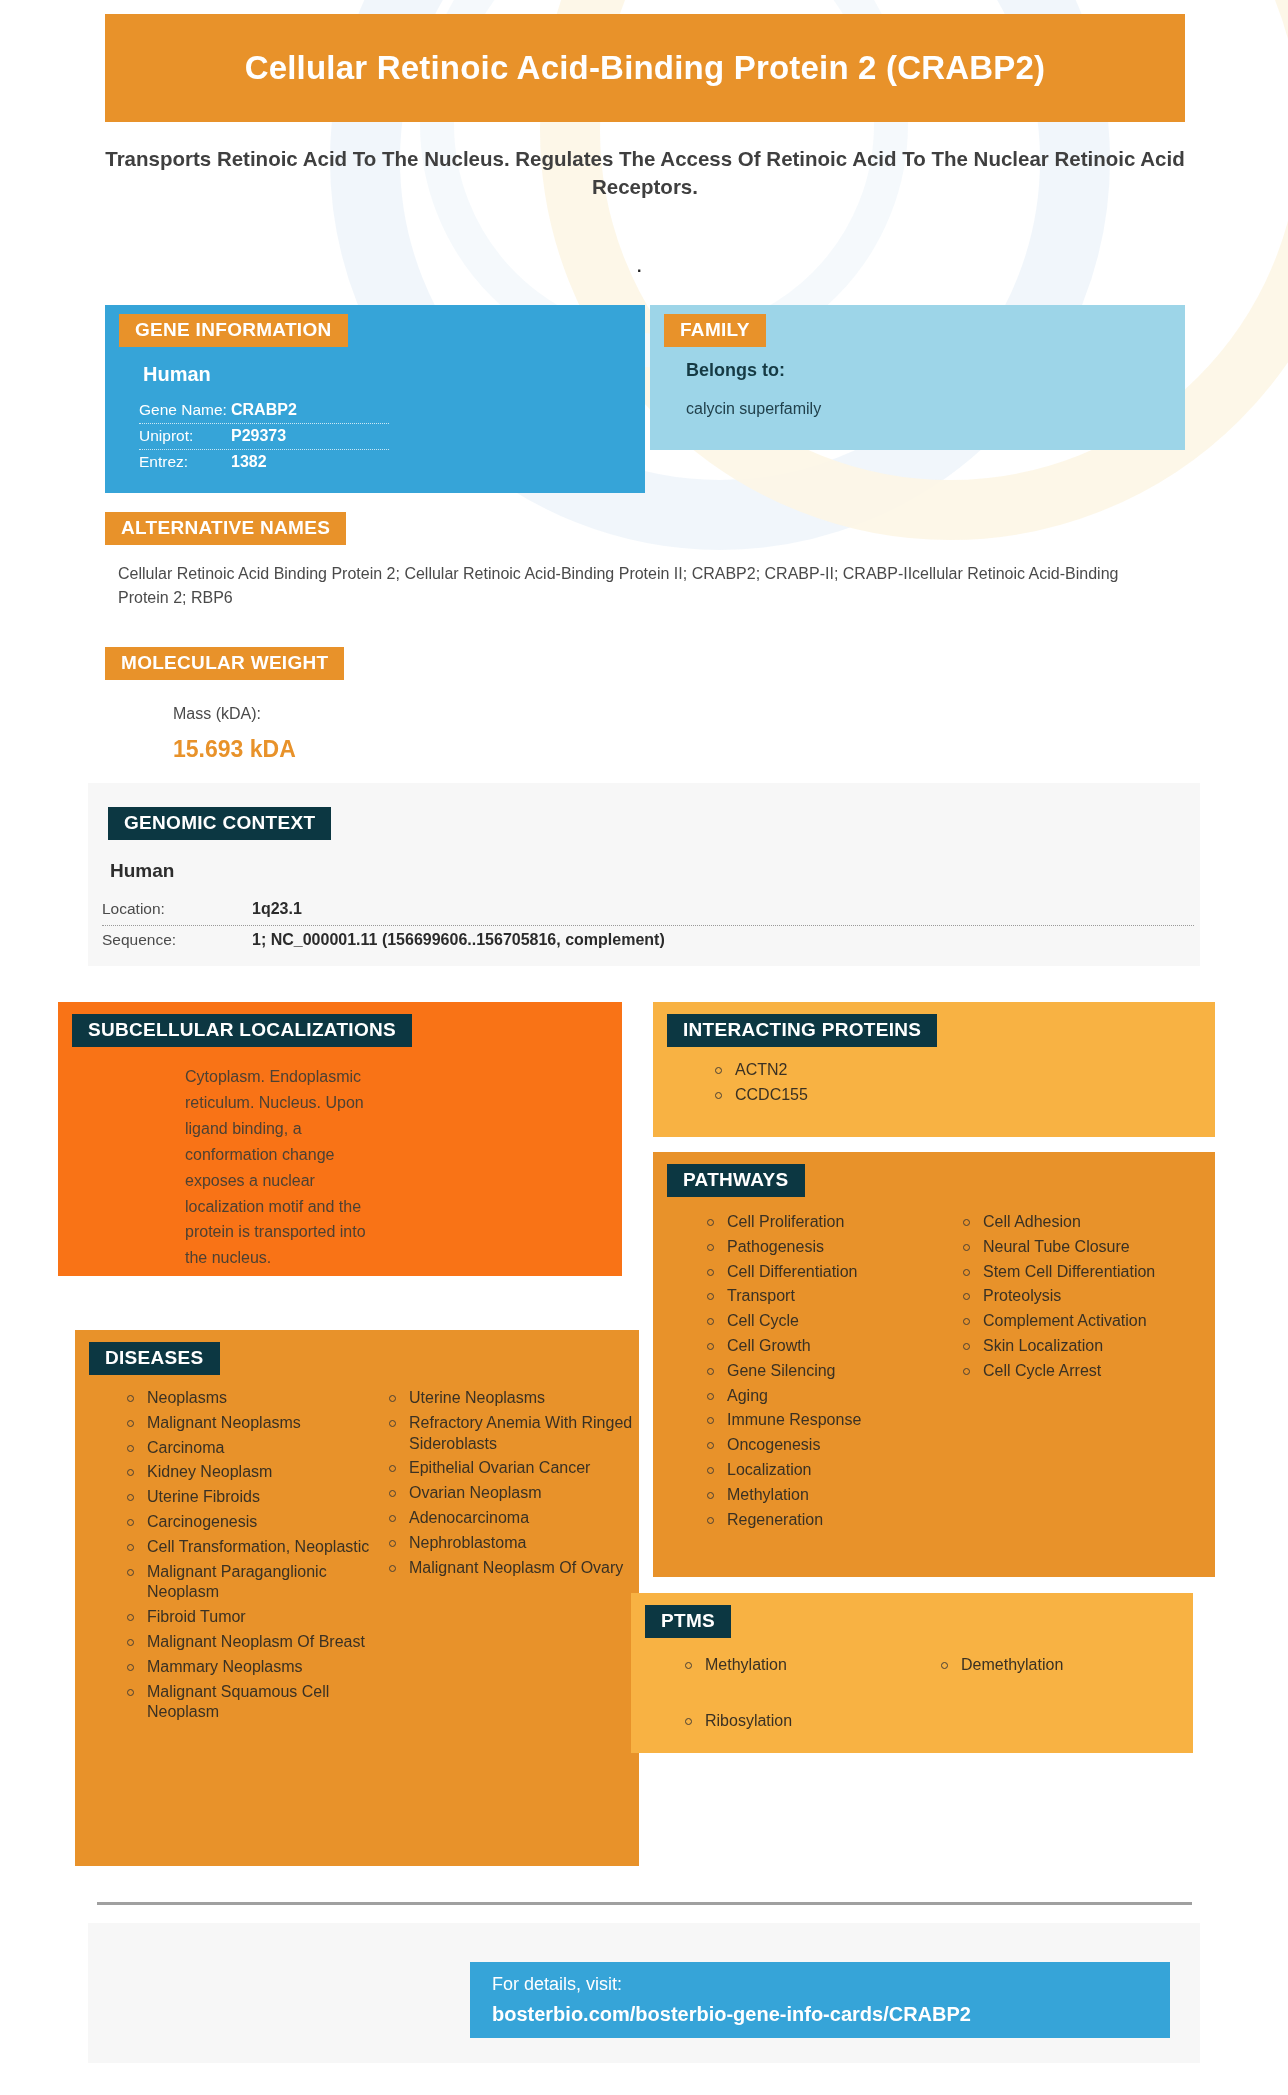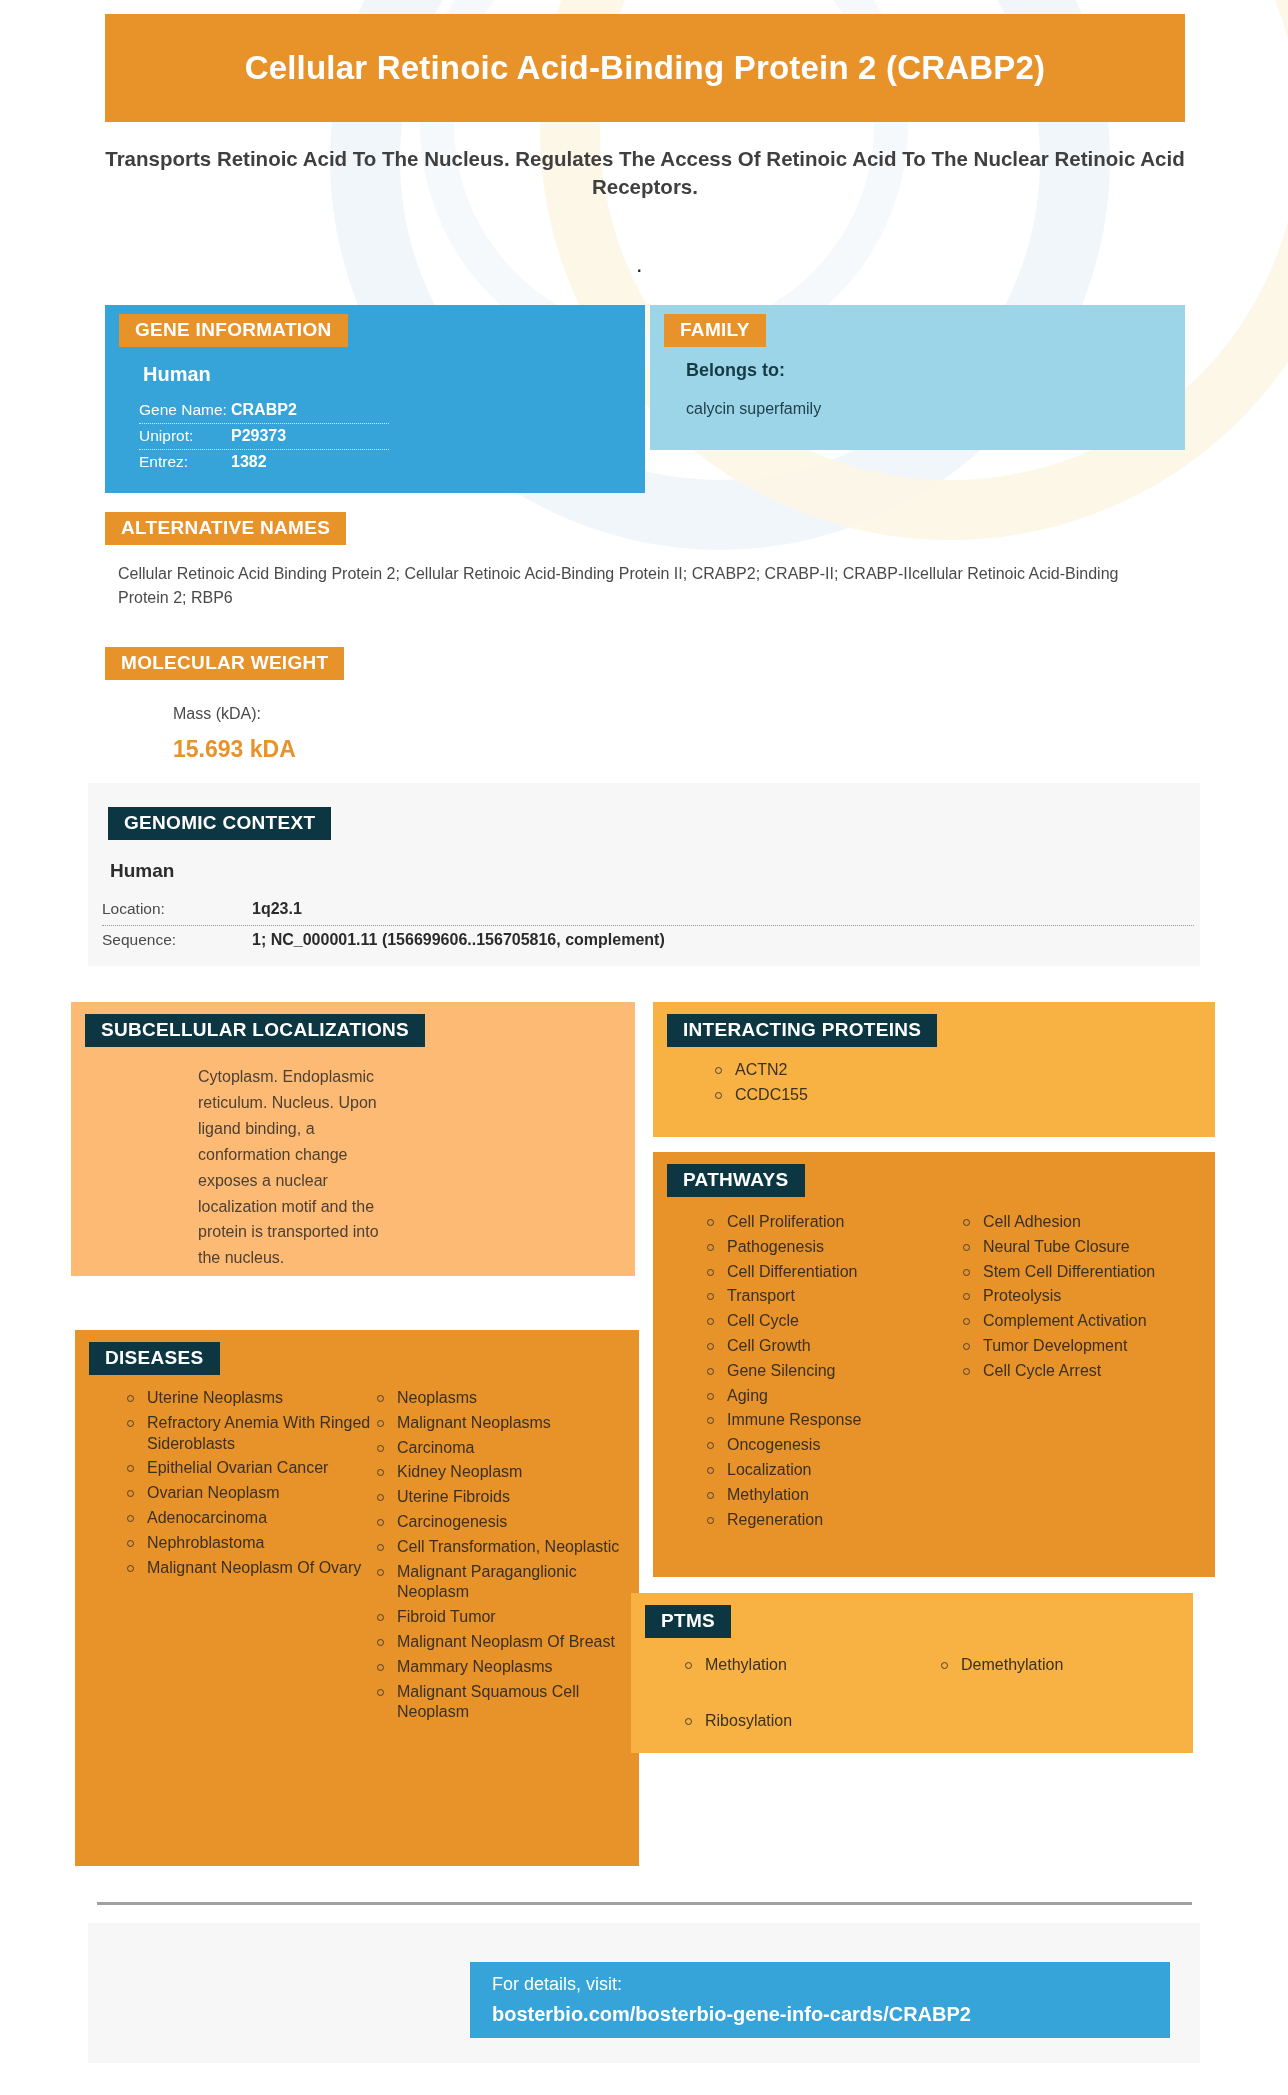--- a/index.html
+++ b/index.html
@@ -101,21 +101,21 @@
   .gc-rows{position:absolute;left:0px;top:112px;width:1092px;padding:0 14px;}
   .gc-row{
     display:flex;align-items:baseline;padding:5px 0 7px 0;
   }
   .gc-row.sep{border-top:1px dotted #9a9a9a;}
   .gc-row .k{width:150px;font-size:15.5px;color:#4a4a4a;}
   .gc-row .v{font-size:16px;font-weight:bold;color:#2b2b2b;}
 
   
   .subcell-panel{
-    position:absolute;left:71px;top:1002px;width:564px;height:274px;background:#fdba74;
+    position:absolute;left:58px;top:1002px;width:564px;height:274px;background:#f97316;
   }
   .subcell-panel .chip{position:absolute;left:14px;top:12px;}
   .subcell-body{
     position:absolute;left:118px;top:62px;width:185px;
     font-size:16px;line-height:1.62;color:#4d4133;margin-left:9px;
   }
 
   
   .interact-panel{
     position:absolute;left:653px;top:1002px;width:562px;height:135px;background:#F8B243;
@@ -274,52 +274,52 @@
         <li>Localization</li>
         <li>Methylation</li>
         <li>Regeneration</li>
       </ul>
       <ul class="bullets">
         <li>Cell Adhesion</li>
         <li>Neural Tube Closure</li>
         <li>Stem Cell Differentiation</li>
         <li>Proteolysis</li>
         <li>Complement Activation</li>
-        <li>Tumor Development</li>
+        <li>Skin Localization</li>
         <li>Cell Cycle Arrest</li>
       </ul>
     </div>
   </div>
 
   <div class="diseases-panel">
     <span class="chip dark">DISEASES</span>
     <div class="diseases-cols">
-      <ul class="bullets colB">
-        <li>Uterine Neoplasms</li>
-        <li>Refractory Anemia With Ringed Sideroblasts</li>
-        <li>Epithelial Ovarian Cancer</li>
-        <li>Ovarian Neoplasm</li>
-        <li>Adenocarcinoma</li>
-        <li>Nephroblastoma</li>
-        <li>Malignant Neoplasm Of Ovary</li>
-      </ul>
       <ul class="bullets colA">
         <li>Neoplasms</li>
         <li>Malignant Neoplasms</li>
         <li>Carcinoma</li>
         <li>Kidney Neoplasm</li>
         <li>Uterine Fibroids</li>
         <li>Carcinogenesis</li>
         <li>Cell Transformation, Neoplastic</li>
         <li>Malignant Paraganglionic Neoplasm</li>
         <li>Fibroid Tumor</li>
         <li>Malignant Neoplasm Of Breast</li>
         <li>Mammary Neoplasms</li>
         <li>Malignant Squamous Cell Neoplasm</li>
       </ul>
+      <ul class="bullets colB">
+        <li>Uterine Neoplasms</li>
+        <li>Refractory Anemia With Ringed Sideroblasts</li>
+        <li>Epithelial Ovarian Cancer</li>
+        <li>Ovarian Neoplasm</li>
+        <li>Adenocarcinoma</li>
+        <li>Nephroblastoma</li>
+        <li>Malignant Neoplasm Of Ovary</li>
+      </ul>
     </div>
   </div>
 
   <div class="ptms-panel">
     <span class="chip dark">PTMS</span>
     <div class="ptms-cols">
       <ul class="bullets">
         <li>Methylation</li>
       </ul>
       <ul class="bullets">

